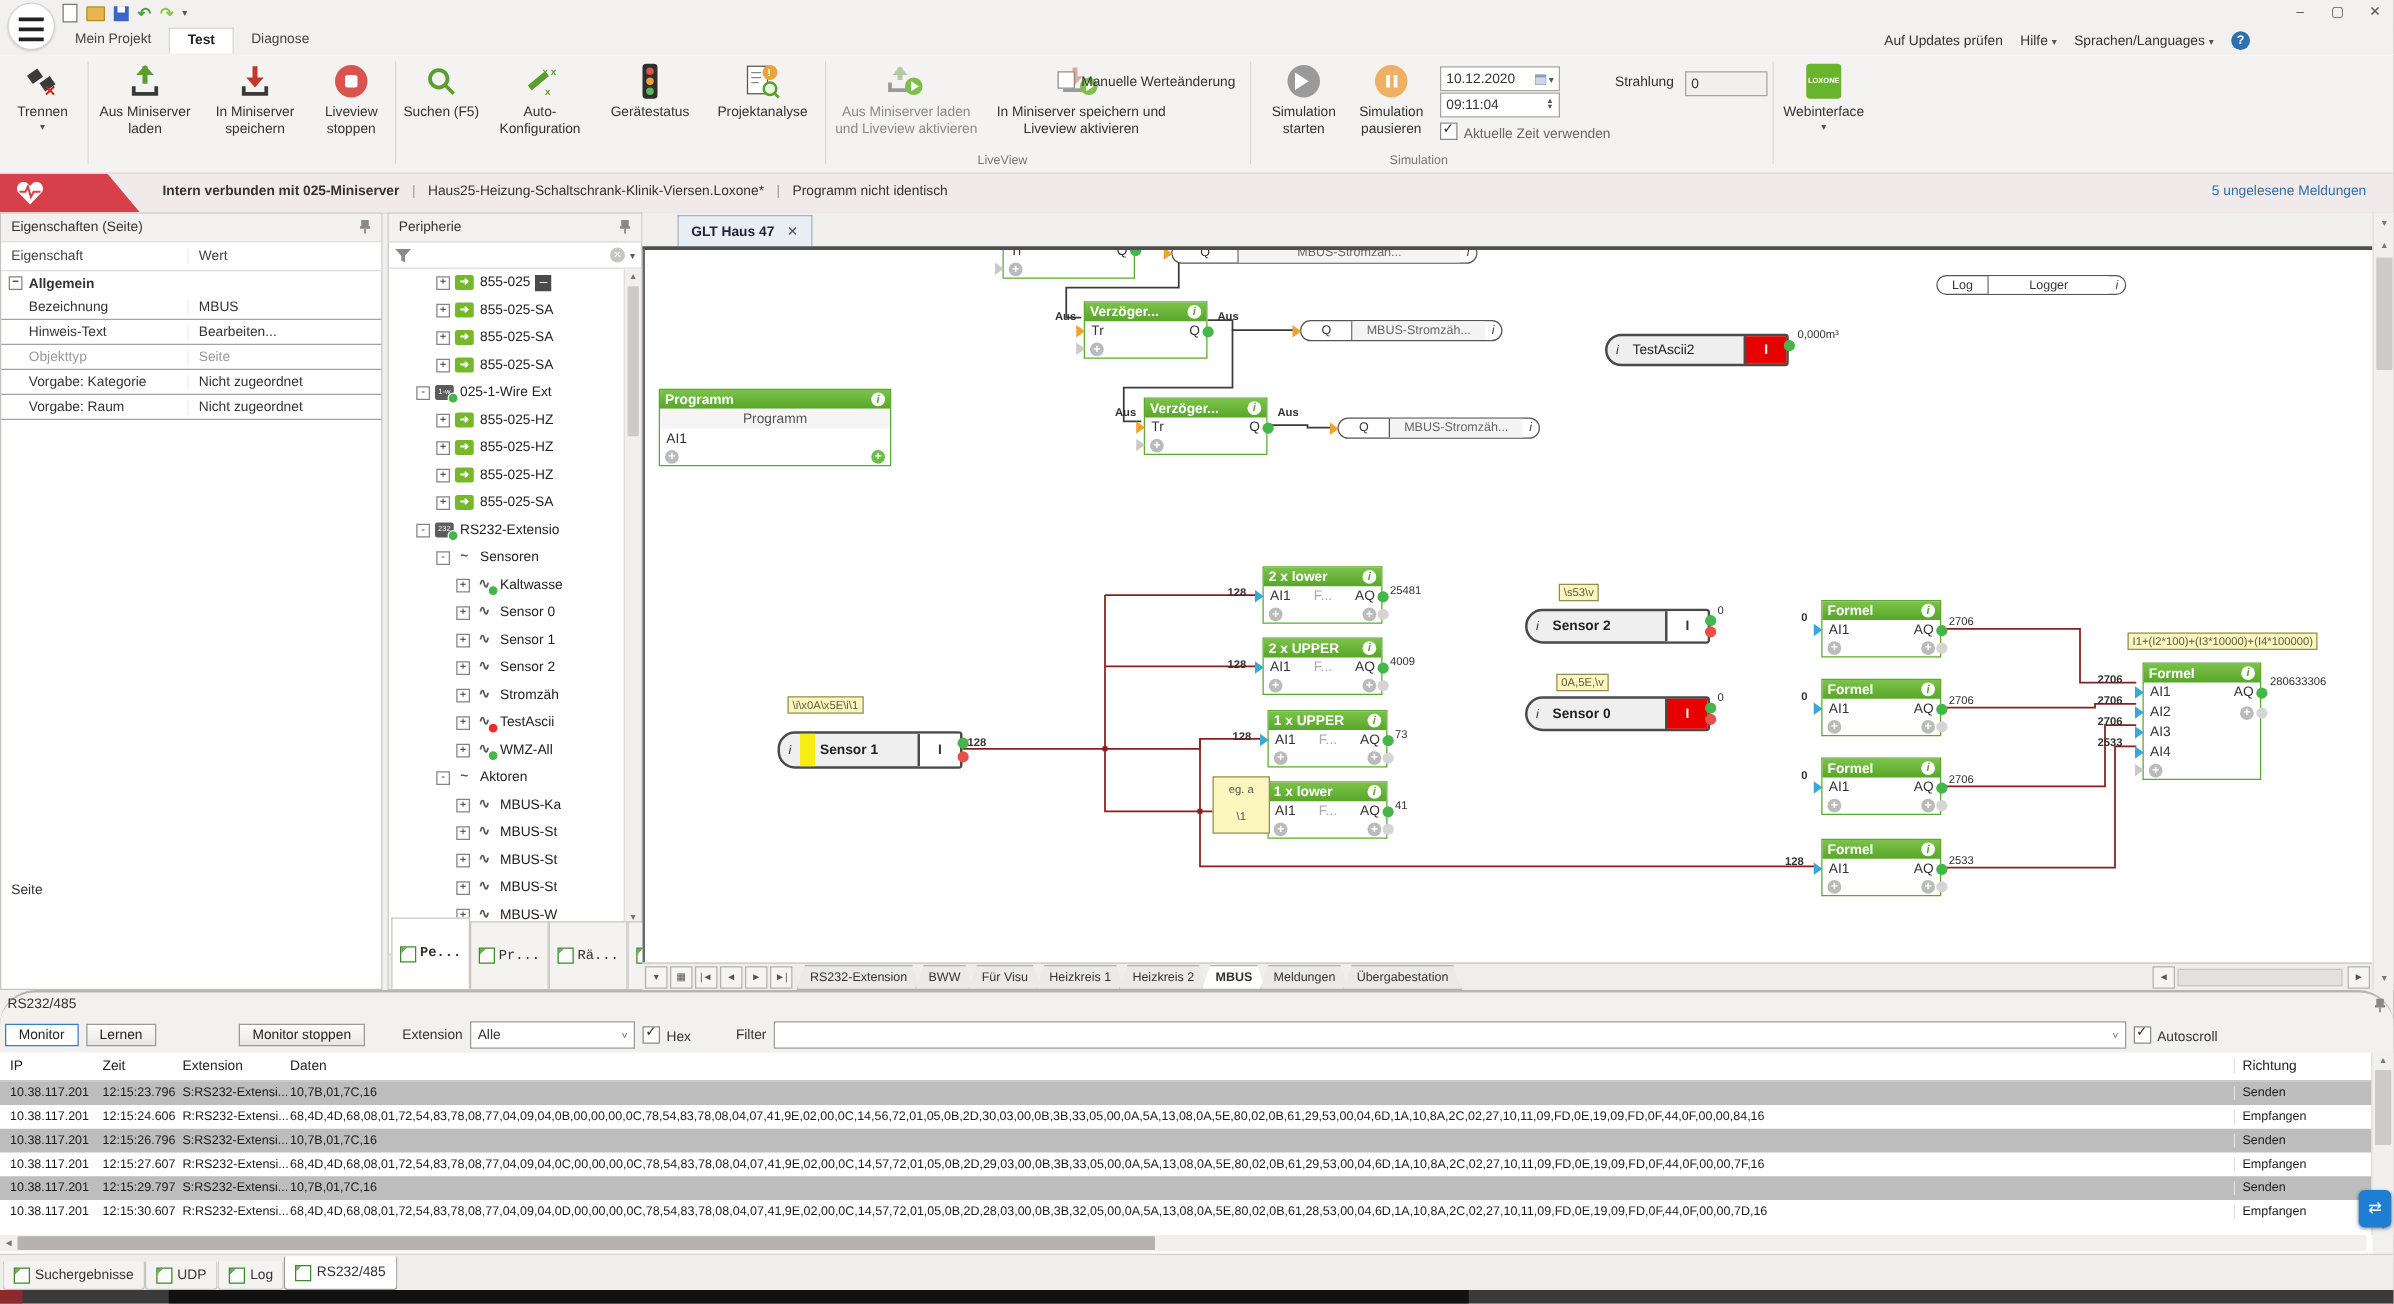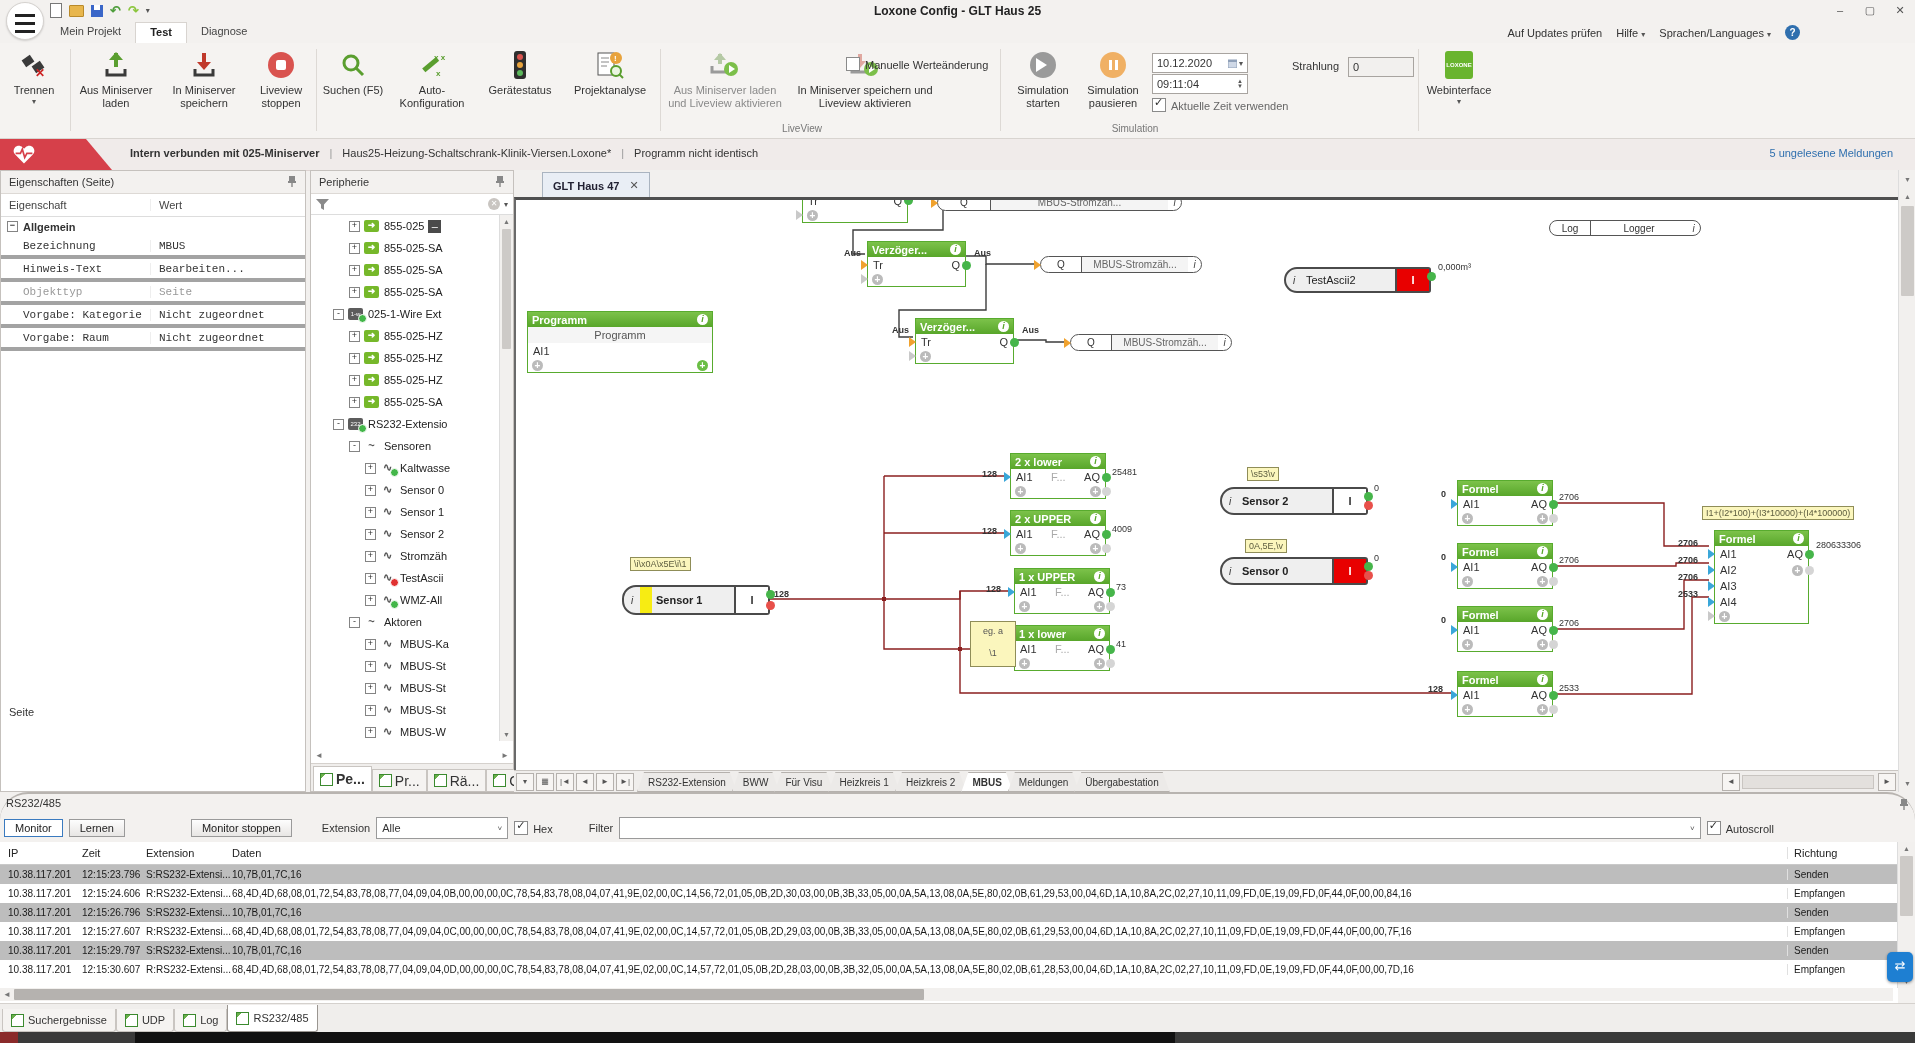--- a/index.html
+++ b/index.html
@@ -48,21 +48,21 @@
           clip-path:polygon(0 0,86px 0,112px 100%,0 100%);}
   .sbadge svg{position:absolute;left:12px;top:4px;}
   .sline{position:absolute;left:130px;top:8px;display:flex;gap:10px;align-items:center;}
   .smsg{position:absolute;right:22px;top:8px;color:#2f6fae;}
   
   .panel{position:absolute;background:#fff;border:1px solid #c5c1bd;box-sizing:border-box;}
   .phead{height:22px;background:#f3f1ef;border-bottom:1px solid #ddd9d5;display:flex;align-items:center;padding:0 8px;color:#333;}
   .pin{margin-left:auto;}
   
   .pgrid-h{display:flex;height:22px;border-bottom:1px solid #ddd;background:#fff;align-items:center;color:#444;}
-  .prow{display:flex;height:19px;align-items:center;border-bottom:4px solid #a3a3a3;font-family:Liberation Mono, monospace;}
+  .prow{display:flex;height:19px;align-items:center;border-bottom:1px solid #a3a3a3;}
   .pc1{width:150px;padding-left:22px;box-sizing:border-box;border-right:1px solid #eee;}
   .pc2{padding-left:8px;}
   .pgroup{font-weight:bold;padding-left:6px;display:flex;align-items:center;height:19px;}
   .expbox{display:inline-block;width:9px;height:9px;border:1px solid #848484;background:#fff;font-size:9px;line-height:7px;text-align:center;color:#333;margin-right:5px;}
   .muted{color:#999;}
   
   .treewrap{position:absolute;top:44px;bottom:50px;left:0;right:13px;overflow:hidden;}
   .trow{display:flex;align-items:center;height:22px;white-space:nowrap;}
   .texp{width:9px;height:9px;border:1px solid #848484;background:#fff;font-size:9px;line-height:7px;text-align:center;color:#333;margin-right:4px;flex:none;}
   .tico{width:15px;height:12px;border-radius:2px;margin-right:5px;flex:none;position:relative;}
@@ -70,21 +70,21 @@
   .tico-device{background:#5c5c5c;color:#fff;text-align:center;font-size:6px;line-height:12px;}
   .tico-wave{background:none;color:#555;font-weight:bold;text-align:center;font-size:11px;line-height:11px;}
   .tdot{position:absolute;right:-4px;bottom:-3px;width:7px;height:7px;border-radius:50%;border:1px solid #fff;}
   .tlabel{font-size:11px;color:#222;}
   .vscroll{position:absolute;top:44px;bottom:50px;right:0;width:13px;background:#f2f0ee;border-left:1px solid #ddd;}
   .varr{height:13px;text-align:center;font-size:7px;color:#777;line-height:13px;}
   .vthumb{position:absolute;left:2px;right:2px;background:#cdcac7;border-radius:1px;}
   
   .mini-nav{position:absolute;bottom:28px;left:0;right:0;height:16px;display:flex;justify-content:space-between;color:#777;font-size:8px;padding:0 4px;align-items:center;}
   .ptabs{position:absolute;bottom:0;left:0;right:0;height:27px;background:#f0eeec;border-top:1px solid #d5d1cd;display:flex;align-items:flex-end;padding-left:2px;}
-  .ptab{display:flex;align-items:center;gap:3px;border:1px solid #c9c5c1;border-bottom:none;background:#f5f3f1;height:21px;padding:0 6px;font-size:14px;color:#333;}
+  .ptab{display:flex;align-items:center;gap:3px;border:1px solid #c9c5c1;border-bottom:none;background:#f5f3f1;height:21px;padding:16px 6px;font-size:11px;color:#333;font-family:Liberation Mono, monospace;}
   .ptab.active{background:#fff;height:24px;font-weight:bold;}
   .pageic{width:11px;height:11px;border:1px solid #3b8a2e;background:linear-gradient(135deg,#6ab04c 3px,#fff 3px);}
   
   .cv-tabbar{position:absolute;left:514px;top:170px;width:1384px;height:27px;background:#f2f0ee;}
   .cv-tab{position:absolute;left:28px;top:2px;height:25px;background:#e9eef5;border:1px solid #aab4c0;border-bottom:none;
           display:flex;align-items:center;gap:10px;padding:0 10px;font-weight:bold;color:#223;}
   .canvas{position:absolute;left:514px;top:197px;width:1384px;height:573px;background:#fff;
           border-top:3px solid #4f4f4f;border-left:2px solid #6a6a6a;box-sizing:border-box;overflow:hidden;padding-left:12px;}
   .wires{position:absolute;left:0;top:0;pointer-events:none;}
   .fb{position:absolute;background:#fff;border:1px solid #58ab2e;box-sizing:border-box;}
@@ -145,21 +145,20 @@
   .taskstrip{position:absolute;left:0;top:1032px;width:100%;height:11px;background:#3a3a3a;}
   .tv-badge{position:absolute;right:2px;top:952px;width:26px;height:30px;background:#1e7fd2;border-radius:5px;
             color:#fff;text-align:center;line-height:28px;font-size:13px;box-shadow:0 1px 3px rgba(0,0,0,.4);}
 </style>
 </head>
 <body>
 
 <div class="app">
 
   <div class="titlebar">
-    <div class="apptitle">Loxone Config - GLT Haus 25</div>
     <div class="qicons">
       <span class="ic-doc"></span>
       <span class="ic-folder"></span>
       <span class="ic-save">
           <i></i>
         </span>
       <span class="ic-undo">↶</span>
       <span class="ic-redo">↷</span>
       <span class="caret">▾</span>
     </div>

